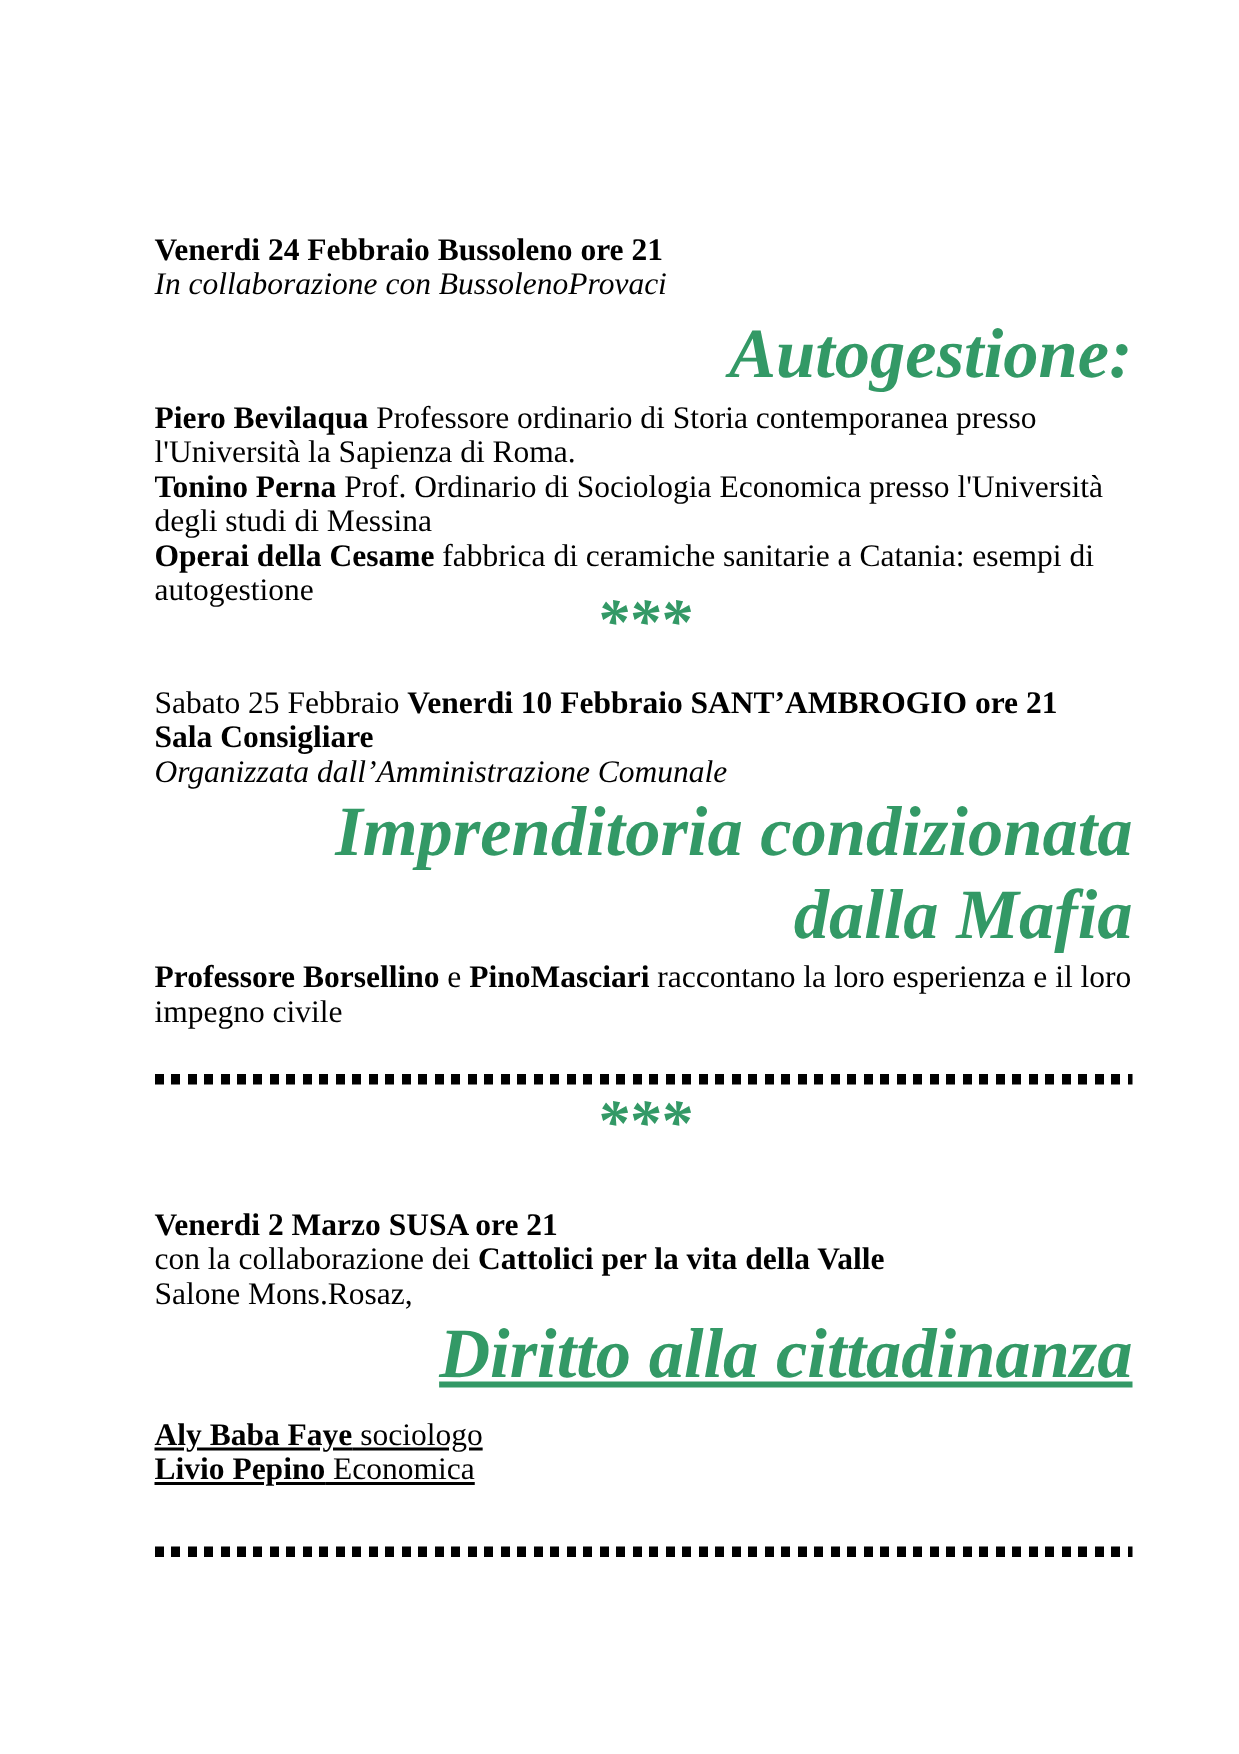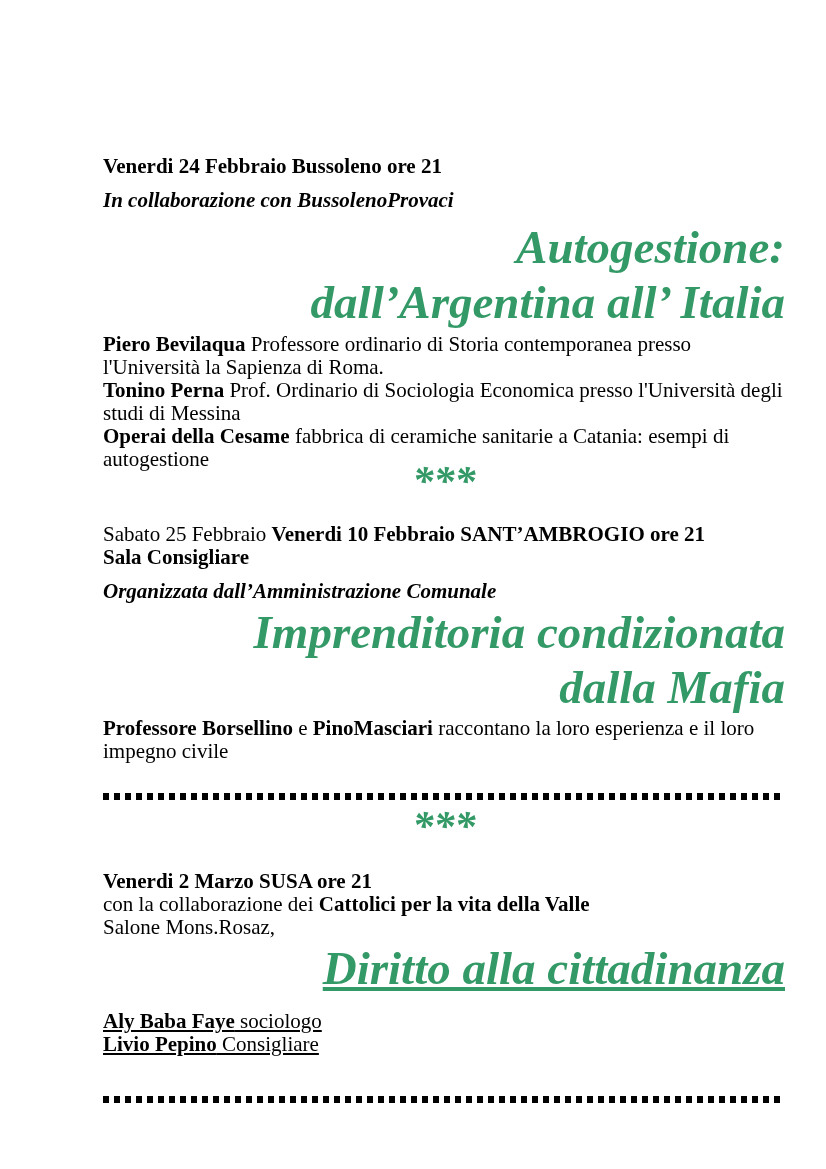--- a/index.html
+++ b/index.html
@@ -2,30 +2,30 @@
 <html><head>
 <meta charset="utf-8">
 <style>
   html, body { margin: 0; padding: 0; background: #ffffff; }
   .page {
     position: relative;
     width: 826px;
     height: 1169px;
     box-sizing: border-box;
     background: #ffffff;
-    padding: 155px 41px 0 103px;
+    padding: 155px 71px 0 103px;
     font-family: "Liberation Serif", "DejaVu Serif", serif;
     color: #000000;
     font-size: 21px;
     line-height: 23px;
     overflow: hidden;
   }
   .hl { font-size: 21px; line-height: 23px; }
   .b  { font-weight: bold; }
-  .bi { font-weight: bold; font-style: italic; margin-top: 11px; }
+  .bi { font-weight: normal; font-style: italic; }
   .title {
     color: #339966;
     font-weight: bold;
     font-style: italic;
     font-size: 47px;
     line-height: 55px;
     margin: 8px 0 3px 0;
     text-align: right;
   }
   .title.t2 { margin: 2px 0 2px 0; }
@@ -36,37 +36,37 @@
     color: #339966;
     font-weight: bold;
     font-style: italic;
     font-size: 42px;
     line-height: 36px;
     text-align: center;
   }
   .stars.stars1 { margin-top: -8px; }
   .stars.stars2 { margin-top: 8px; }
   .event.ev2 { margin-top: 24px; }
-  .event.ev3 { margin-top: 26px; }
+  .event.ev3 { margin-top: 38px; }
   .dotted {
     height: 7px;
     background: repeating-linear-gradient(90deg, #000000 0px, #000000 6px, transparent 6px, transparent 11px);
   }
   .dotted.dotted1 { margin-top: 30px; }
   .dotted.dotted2 { margin-top: 40px; }
 </style>
 </head>
 <body>
 
 <div class="page">
 
   <section class="event ev1">
     <div class="hl b">Venerdi 24 Febbraio Bussoleno ore 21</div>
     <div class="hl bi">In collaborazione con BussolenoProvaci</div>
-    <div class="title"><span>Autogestione:</span><br><span>dall’Argentina all’ Italia</span></div>
+    <div class="title"><span>Autogestione:</span><br></div>
     <div class="speakers">
       <div><span class="b">Piero Bevilaqua</span><span> Professore ordinario di Storia contemporanea presso l'Università la Sapienza di Roma.</span></div>
       <div><span class="b">Tonino Perna</span><span> Prof. Ordinario di Sociologia Economica presso l'Università degli studi di Messina</span></div>
       <div><span class="b">Operai della Cesame</span><span> fabbrica di ceramiche sanitarie a Catania: esempi di autogestione</span></div>
     </div>
     <div class="stars stars1">***</div>
   </section>
 
   <section class="event ev2">
     <div class="hl"><span>Sabato 25 Febbraio </span><span class="b">Venerdi 10 Febbraio  SANT’AMBROGIO ore 21</span></div>
@@ -79,19 +79,19 @@
   <div class="dotted dotted1"></div>
   <div class="stars stars2">***</div>
 
   <section class="event ev3">
     <div class="hl b">Venerdi 2 Marzo SUSA ore 21</div>
     <div class="hl"><span>con la collaborazione dei </span><span class="b">Cattolici per la vita della Valle</span></div>
     <div class="hl">Salone Mons.Rosaz,</div>
     <div class="title t3"><span>Diritto alla cittadinanza</span></div>
     <div class="speakers names">
       <div><span class="b">Aly Baba Faye</span><span> sociologo</span></div>
-      <div><span class="b">Livio Pepino</span><span> Consigliare</span></div>
+      <div><span class="b">Livio Pepino</span><span> Economica</span></div>
     </div>
   </section>
 
   <div class="dotted dotted2"></div>
 
 </div>
 
 </body></html>

